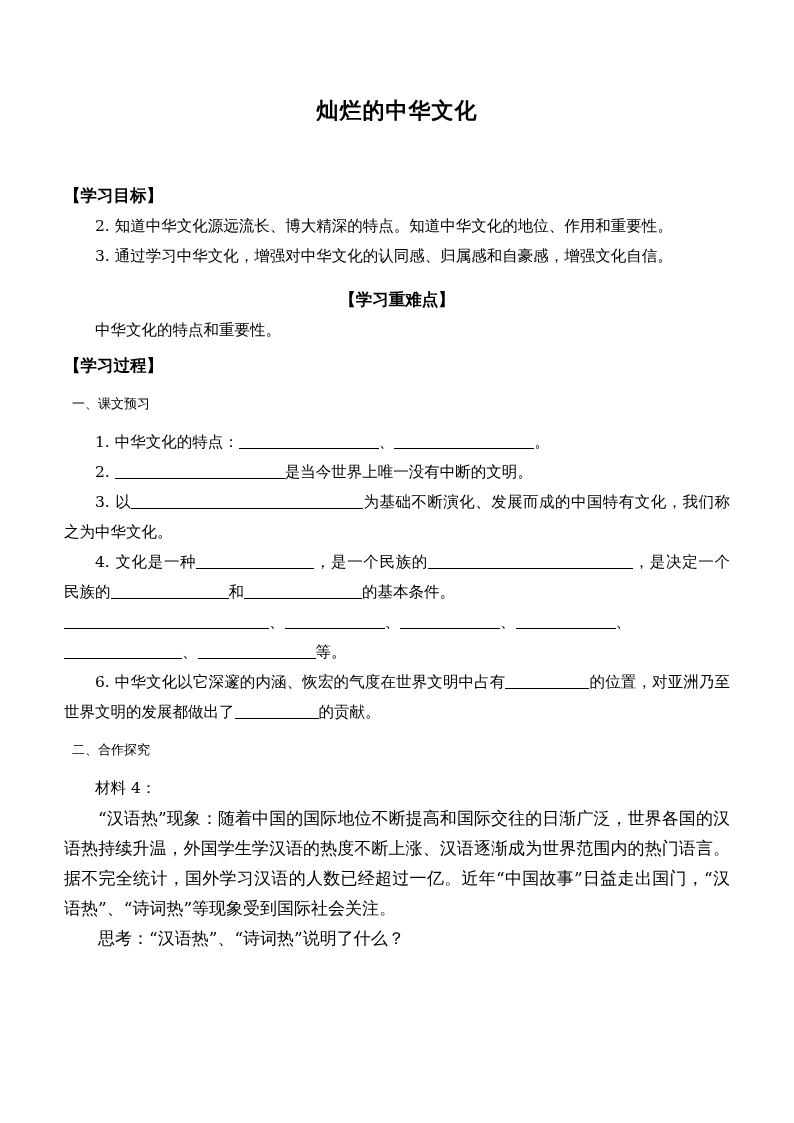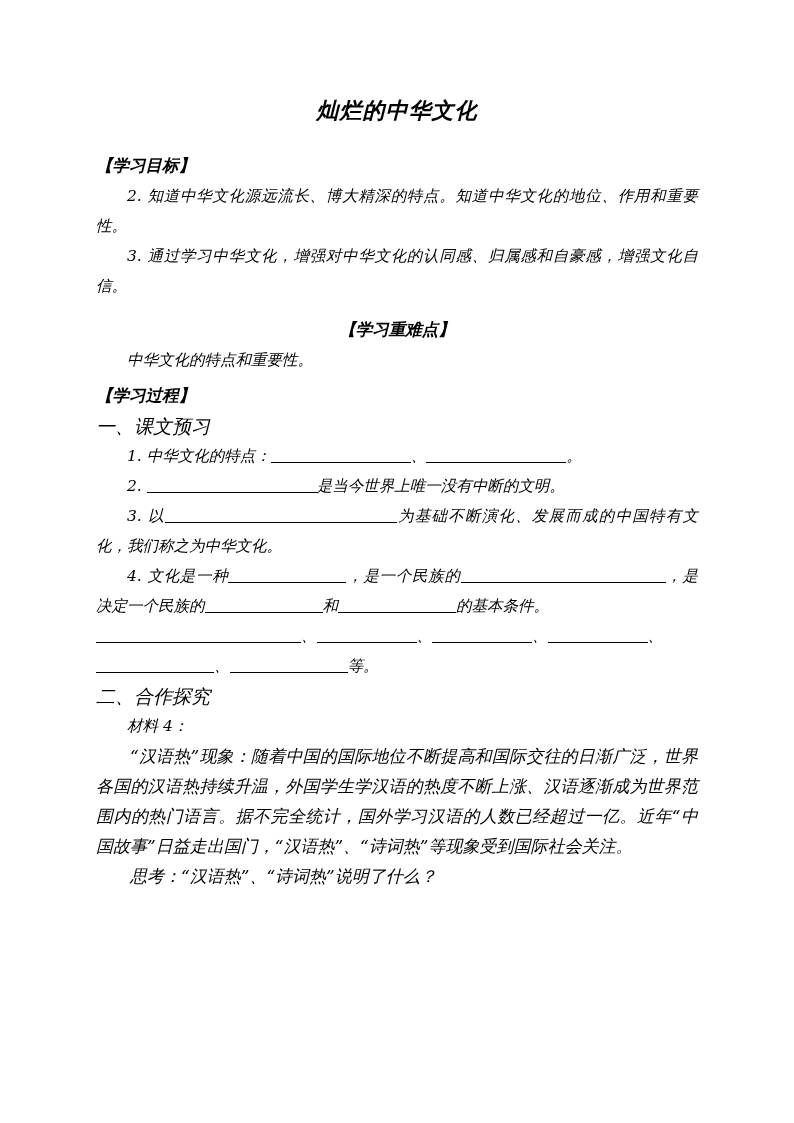--- a/index.html
+++ b/index.html
@@ -12,41 +12,40 @@
     height: 1123px;
     font-family: "DejaVu Serif", "Liberation Serif", serif;
     color: #000000;
     -webkit-font-smoothing: none;
   }
   .page {
     position: relative;
     width: 794px;
     height: 1123px;
     box-sizing: border-box;
-    padding: 0 96px;
+    padding: 0 64px;
     overflow: hidden;
-    font-style: italic;
   }
   .doc-title {
     text-align: center;
     font-size: 22px;
     font-weight: bold;
     letter-spacing: 1px;
     margin: 0;
     padding-top: 96px;
     line-height: 1.3;
   }
   .section-head {
     font-size: 16.5px;
     font-weight: bold;
     margin: 0;
     padding: 0;
     line-height: 30px;
   }
-  .head-gap-objectives { margin-top: 26px; }
+  .head-gap-objectives { margin-top: 56px; }
   .head-gap-focus { margin-top: 14px; text-align: center; }
   .head-gap-process { margin-top: 6px; }
 
   .body-line {
     font-size: 15.5px;
     line-height: 30px;
     margin: 0;
     padding: 0;
     text-align: justify;
     text-justify: inter-ideograph;
@@ -73,23 +72,23 @@
   }
   .b-sm  { width: 84px; }
   .b-md  { width: 100px; }
   .b-lg  { width: 118px; }
   .b-xl  { width: 140px; }
   .b-xxl { width: 170px; }
   .b-w3  { width: 205px; }
   .b-w4  { width: 232px; }
 
   .sub-head {
-    font-size: 19px;
+    font-size: 13px;
     line-height: 30px;
-    margin: 0;
+    margin: 8px;
     text-indent: 0;
   }
   .material-label {
     font-size: 15.5px;
     line-height: 30px;
     margin: 0;
     text-indent: 2em;
   }
   .para {
     font-size: 17px;
@@ -133,19 +132,20 @@
 
   <p class="list-item"><span class="num">3.</span>&nbsp;<span>以</span><span class="blank b-w4"></span><span>为基础不断演化、发展而成的中国特有文化，我们称之为中华文化。</span></p>
 
   <p class="list-item"><span class="num">4.</span>&nbsp;<span>文化是一种</span><span class="blank b-lg"></span><span>，是一个民族的</span><span class="blank b-w3"></span><span>，是决定一个民族的</span><span class="blank b-lg"></span><span>和</span><span class="blank b-lg"></span><span>的基本条件。</span></p>
 
 
   <p class="blank-row"><span class="blank b-w3"></span><span class="sep">、</span><span class="blank b-md"></span><span class="sep">、</span><span class="blank b-md"></span><span class="sep">、</span><span class="blank b-md"></span><span class="sep">、</span></p>
 
   <p class="blank-row"><span class="blank b-lg"></span><span class="sep">、</span><span class="blank b-lg"></span><span>等。</span></p>
 
+  <p class="list-item"><span class="num">6.</span>&nbsp;<span>中华文化以它深邃的内涵、恢宏的气度在世界文明中占有</span><span class="blank b-sm"></span><span>的位置，对亚洲乃至世界文明的发展都做出了</span><span class="blank b-sm"></span><span>的贡献。</span></p>
 
   <p class="sub-head">二、合作探究</p>
   <p class="material-label">材料 4：</p>
   <p class="para">“汉语热”现象：随着中国的国际地位不断提高和国际交往的日渐广泛，世界各国的汉语热持续升温，外国学生学汉语的热度不断上涨、汉语逐渐成为世界范围内的热门语言。据不完全统计，国外学习汉语的人数已经超过一亿。近年“中国故事”日益走出国门，“汉语热”、“诗词热”等现象受到国际社会关注。</p>
   <p class="para">思考：“汉语热”、“诗词热”说明了什么？</p>
 
 </div>
 
 </body></html>

